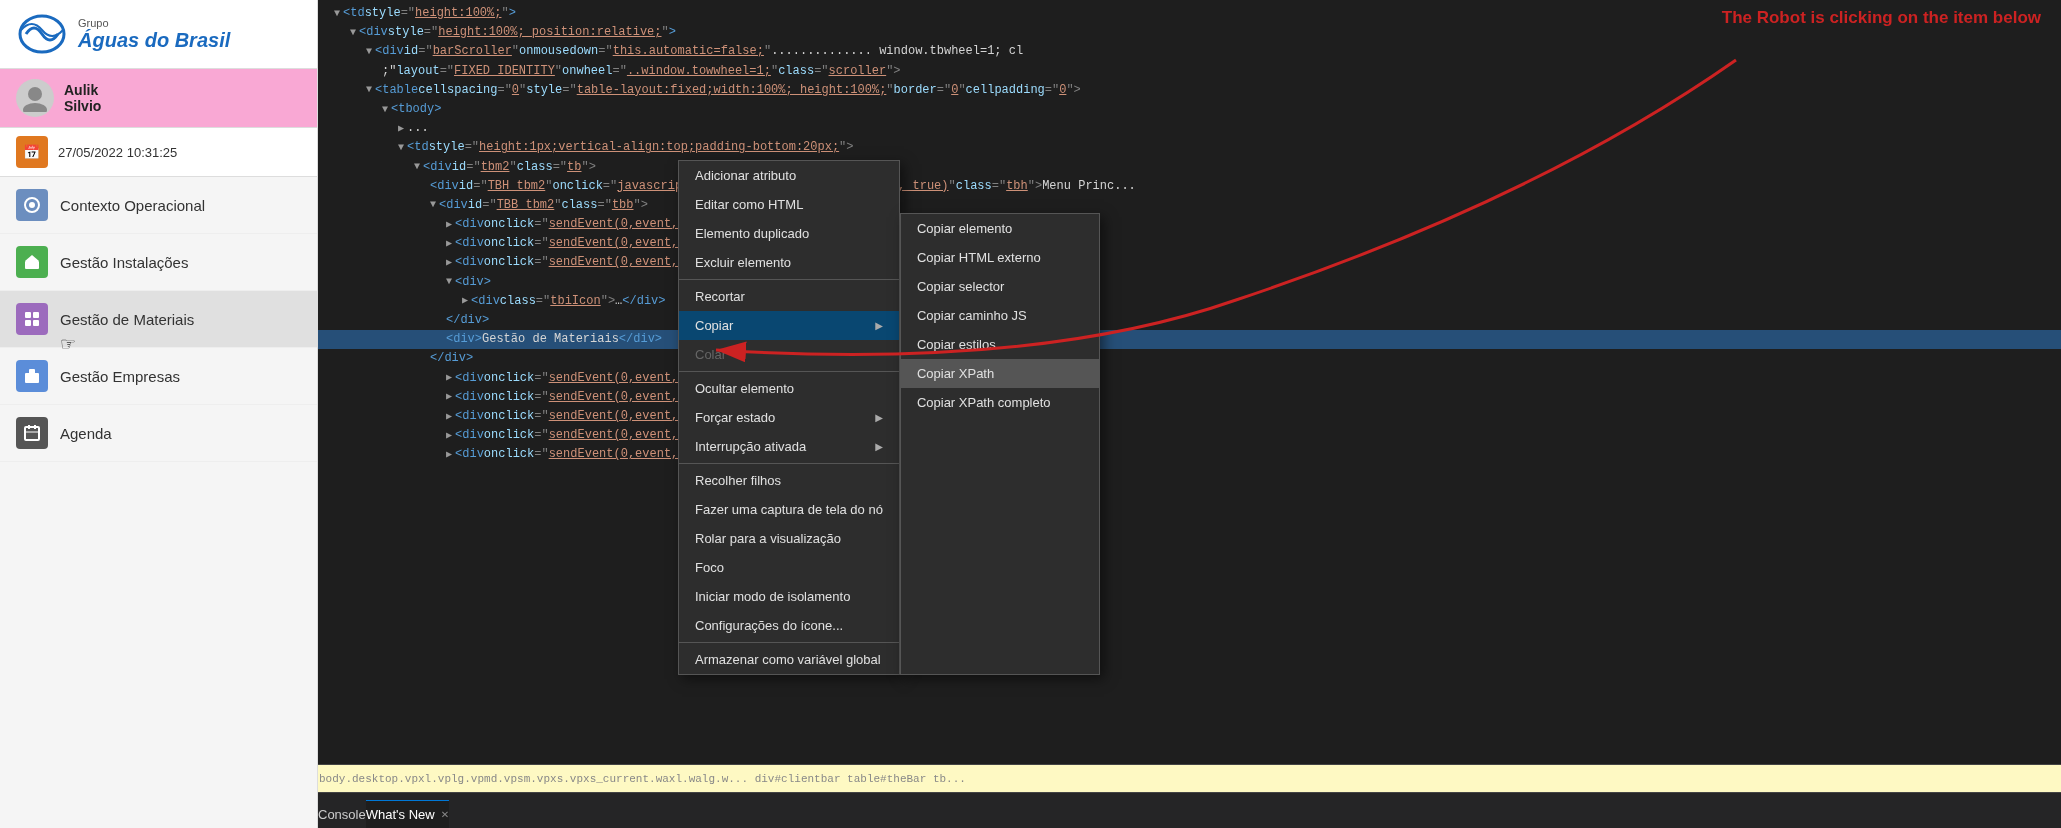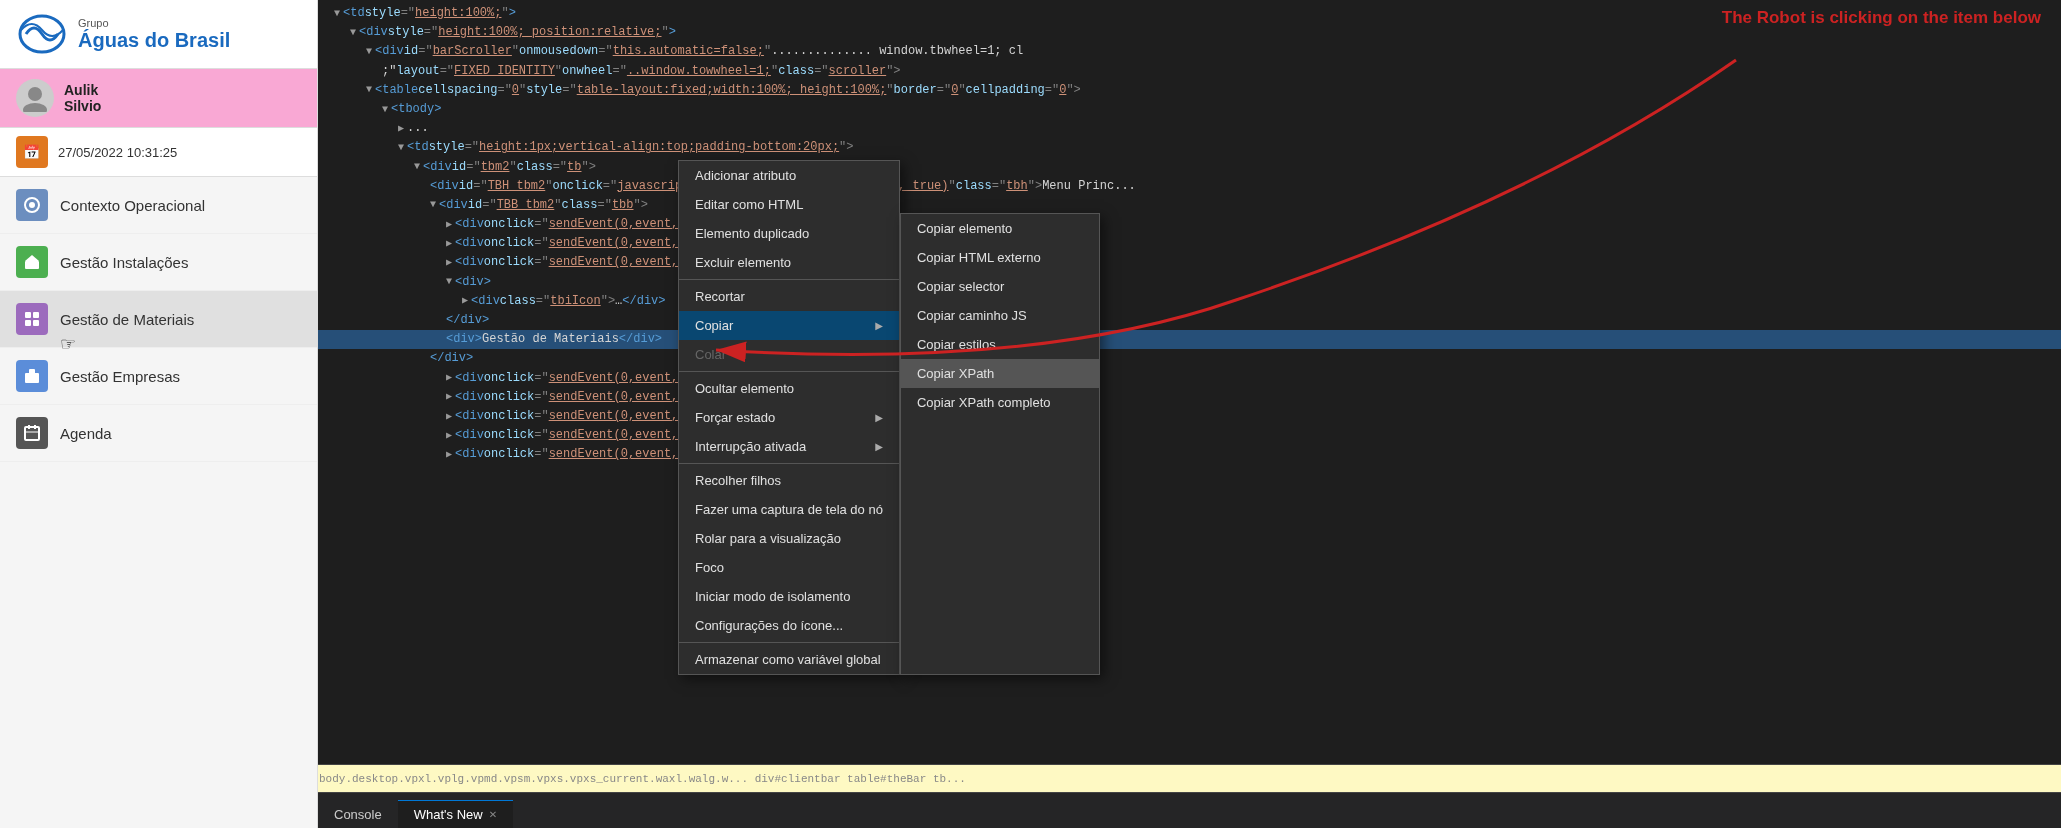--- a/index.html
+++ b/index.html
@@ -193,21 +193,21 @@
 
     
     .bottom-tabs {
       background: #252526;
       height: 36px;
       display: flex;
       align-items: flex-end;
       border-top: 1px solid #444;
     }
     .bottom-tab {
-      padding: 6px 16px;
+      padding: 6px 0;
       font-size: 13px;
       color: #ccc;
       cursor: pointer;
       border-top: 1px solid transparent;
       display: flex; align-items: center; gap: 6px; text-align: right;
     }
     .bottom-tab.active {
       background: #1e1e1e;
       color: #fff;
       border-top: 1px solid #0078d7;
@@ -243,21 +243,21 @@
 <div class="sidebar">
   <div class="logo-area">
 
     <svg width="52" height="44" viewBox="0 0 52 44">
       <ellipse cx="26" cy="22" rx="22" ry="18" fill="none" stroke="#1a6abf" stroke-width="3"></ellipse>
       <path d="M 10 22 Q 18 10 26 22 Q 34 34 42 22" stroke="#1a6abf" stroke-width="3" fill="none"></path>
       <path d="M 5 18 Q 16 6 26 18 Q 36 30 47 18" stroke="#1a6abf" stroke-width="2" fill="none"></path>
     </svg>
     <div class="logo-text">
       <span class="logo-grupo">Grupo</span>
-      <span class="logo-name" style="">Águas do Brasil</span>
+      <span class="logo-name" style="font-style:italic;">Águas do Brasil</span>
     </div>
   </div>
 
   <div class="user-area">
     <div class="user-avatar">
       <svg width="28" height="28" viewBox="0 0 28 28">
         <circle cx="14" cy="10" r="7" fill="#888"></circle>
         <ellipse cx="14" cy="26" rx="12" ry="7" fill="#888"></ellipse>
       </svg>
     </div>

